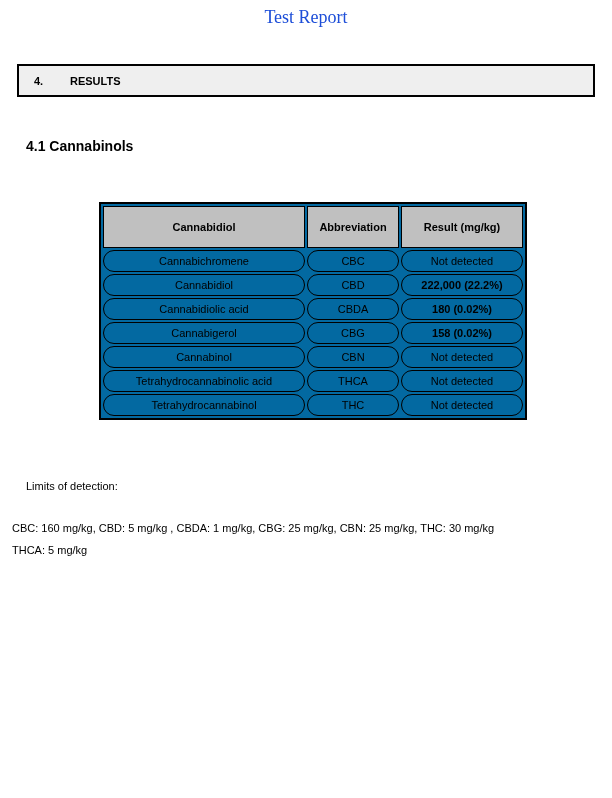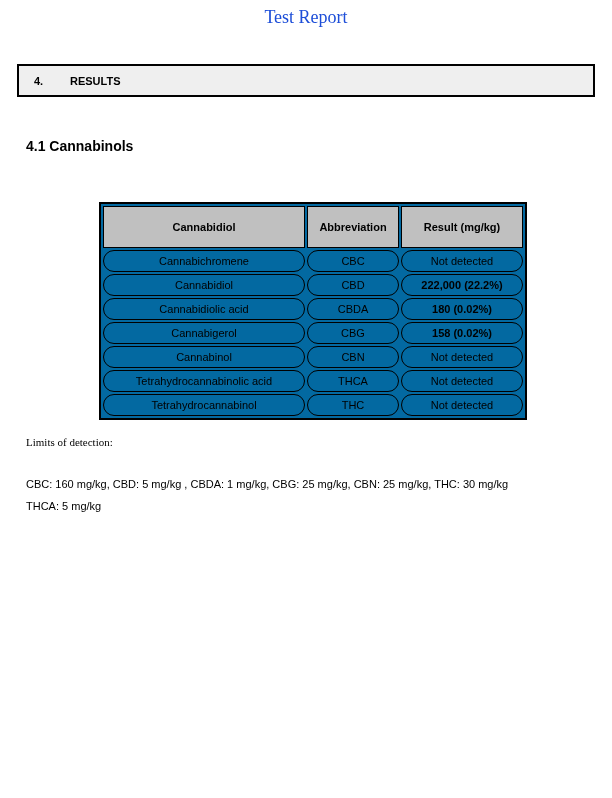--- a/index.html
+++ b/index.html
@@ -62,26 +62,25 @@
     height: 40px;
     font-weight: bold;
   }
   table.results td {
     height: 20px;
     font-weight: normal;
     border-radius: 11px;
   }
   table.results td.bold { font-weight: bold; }
   .limits-label {
-    margin: 16px 0 0 26px;
+    margin: 60px 0 0 26px;
     font-size: 11px;
-    font-family: Liberation Serif, serif;
   }
   .limits-text {
-    margin: 25px 26px 0 26px;
+    margin: 25px 26px 0 12px;
     font-size: 11px;
     line-height: 22px;
   }
 </style>
 </head>
 <body>
 
 <div class="page-title">Test Report</div>
 
 <div class="section-box">

